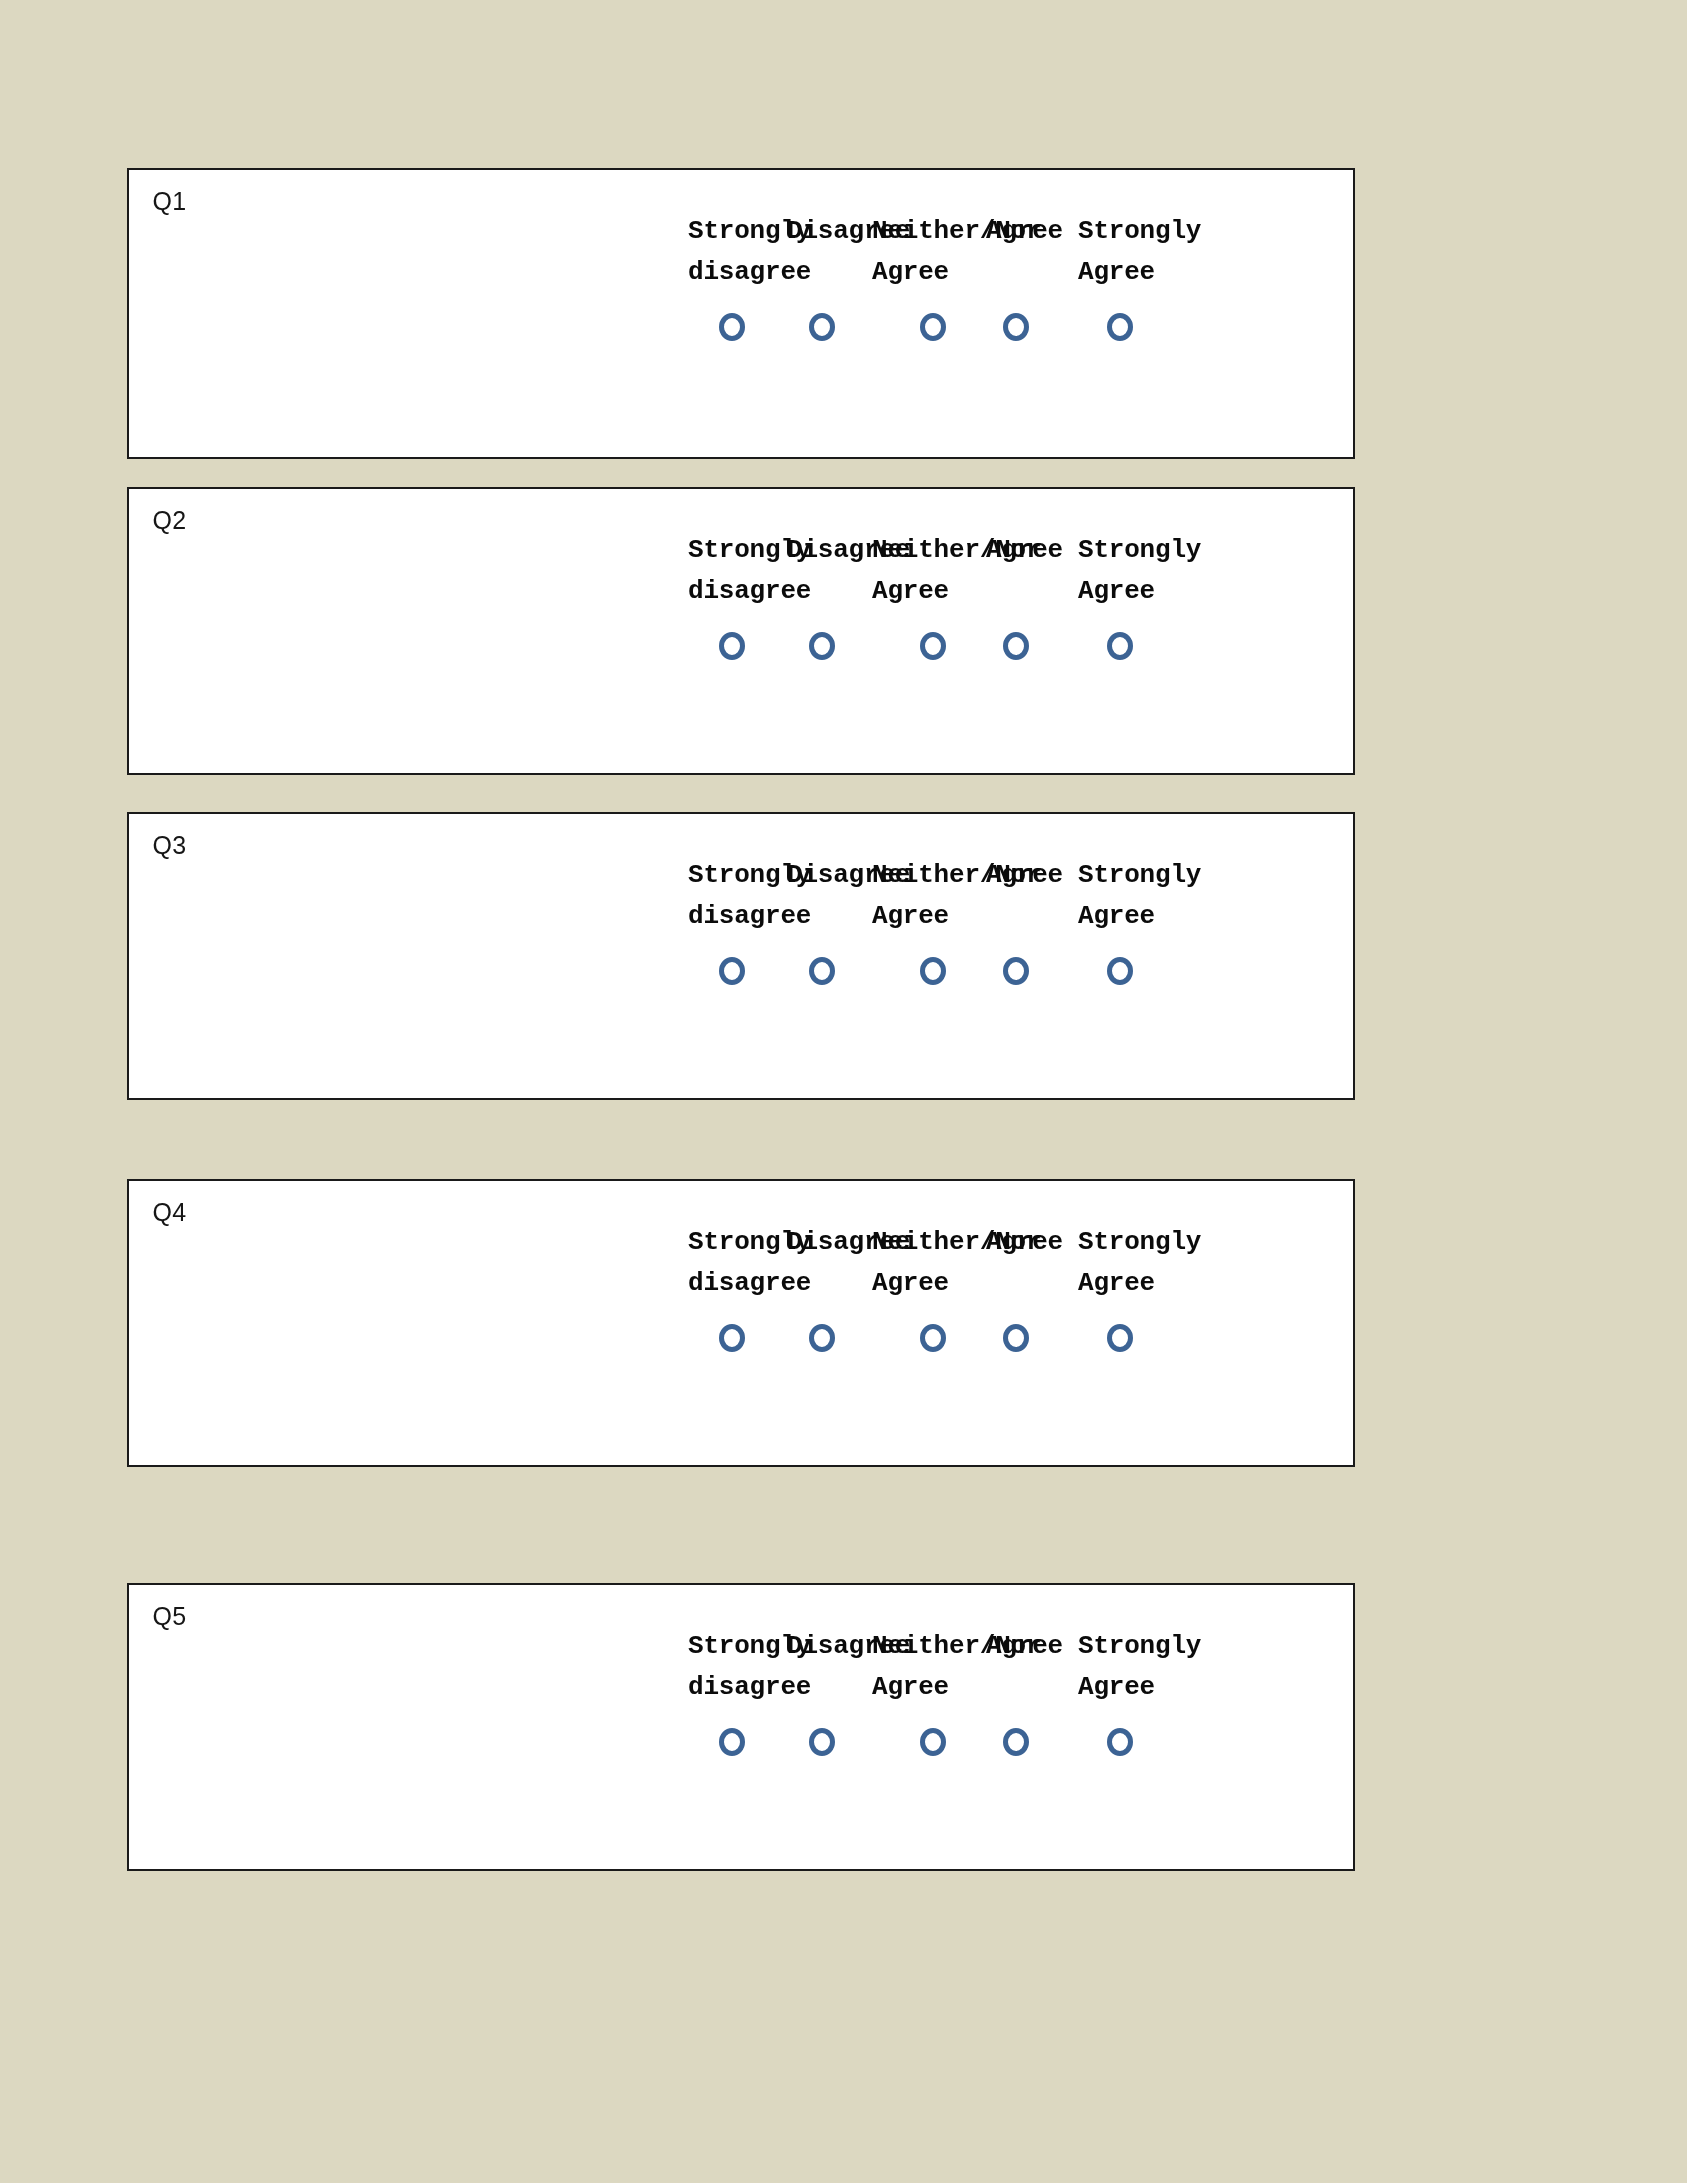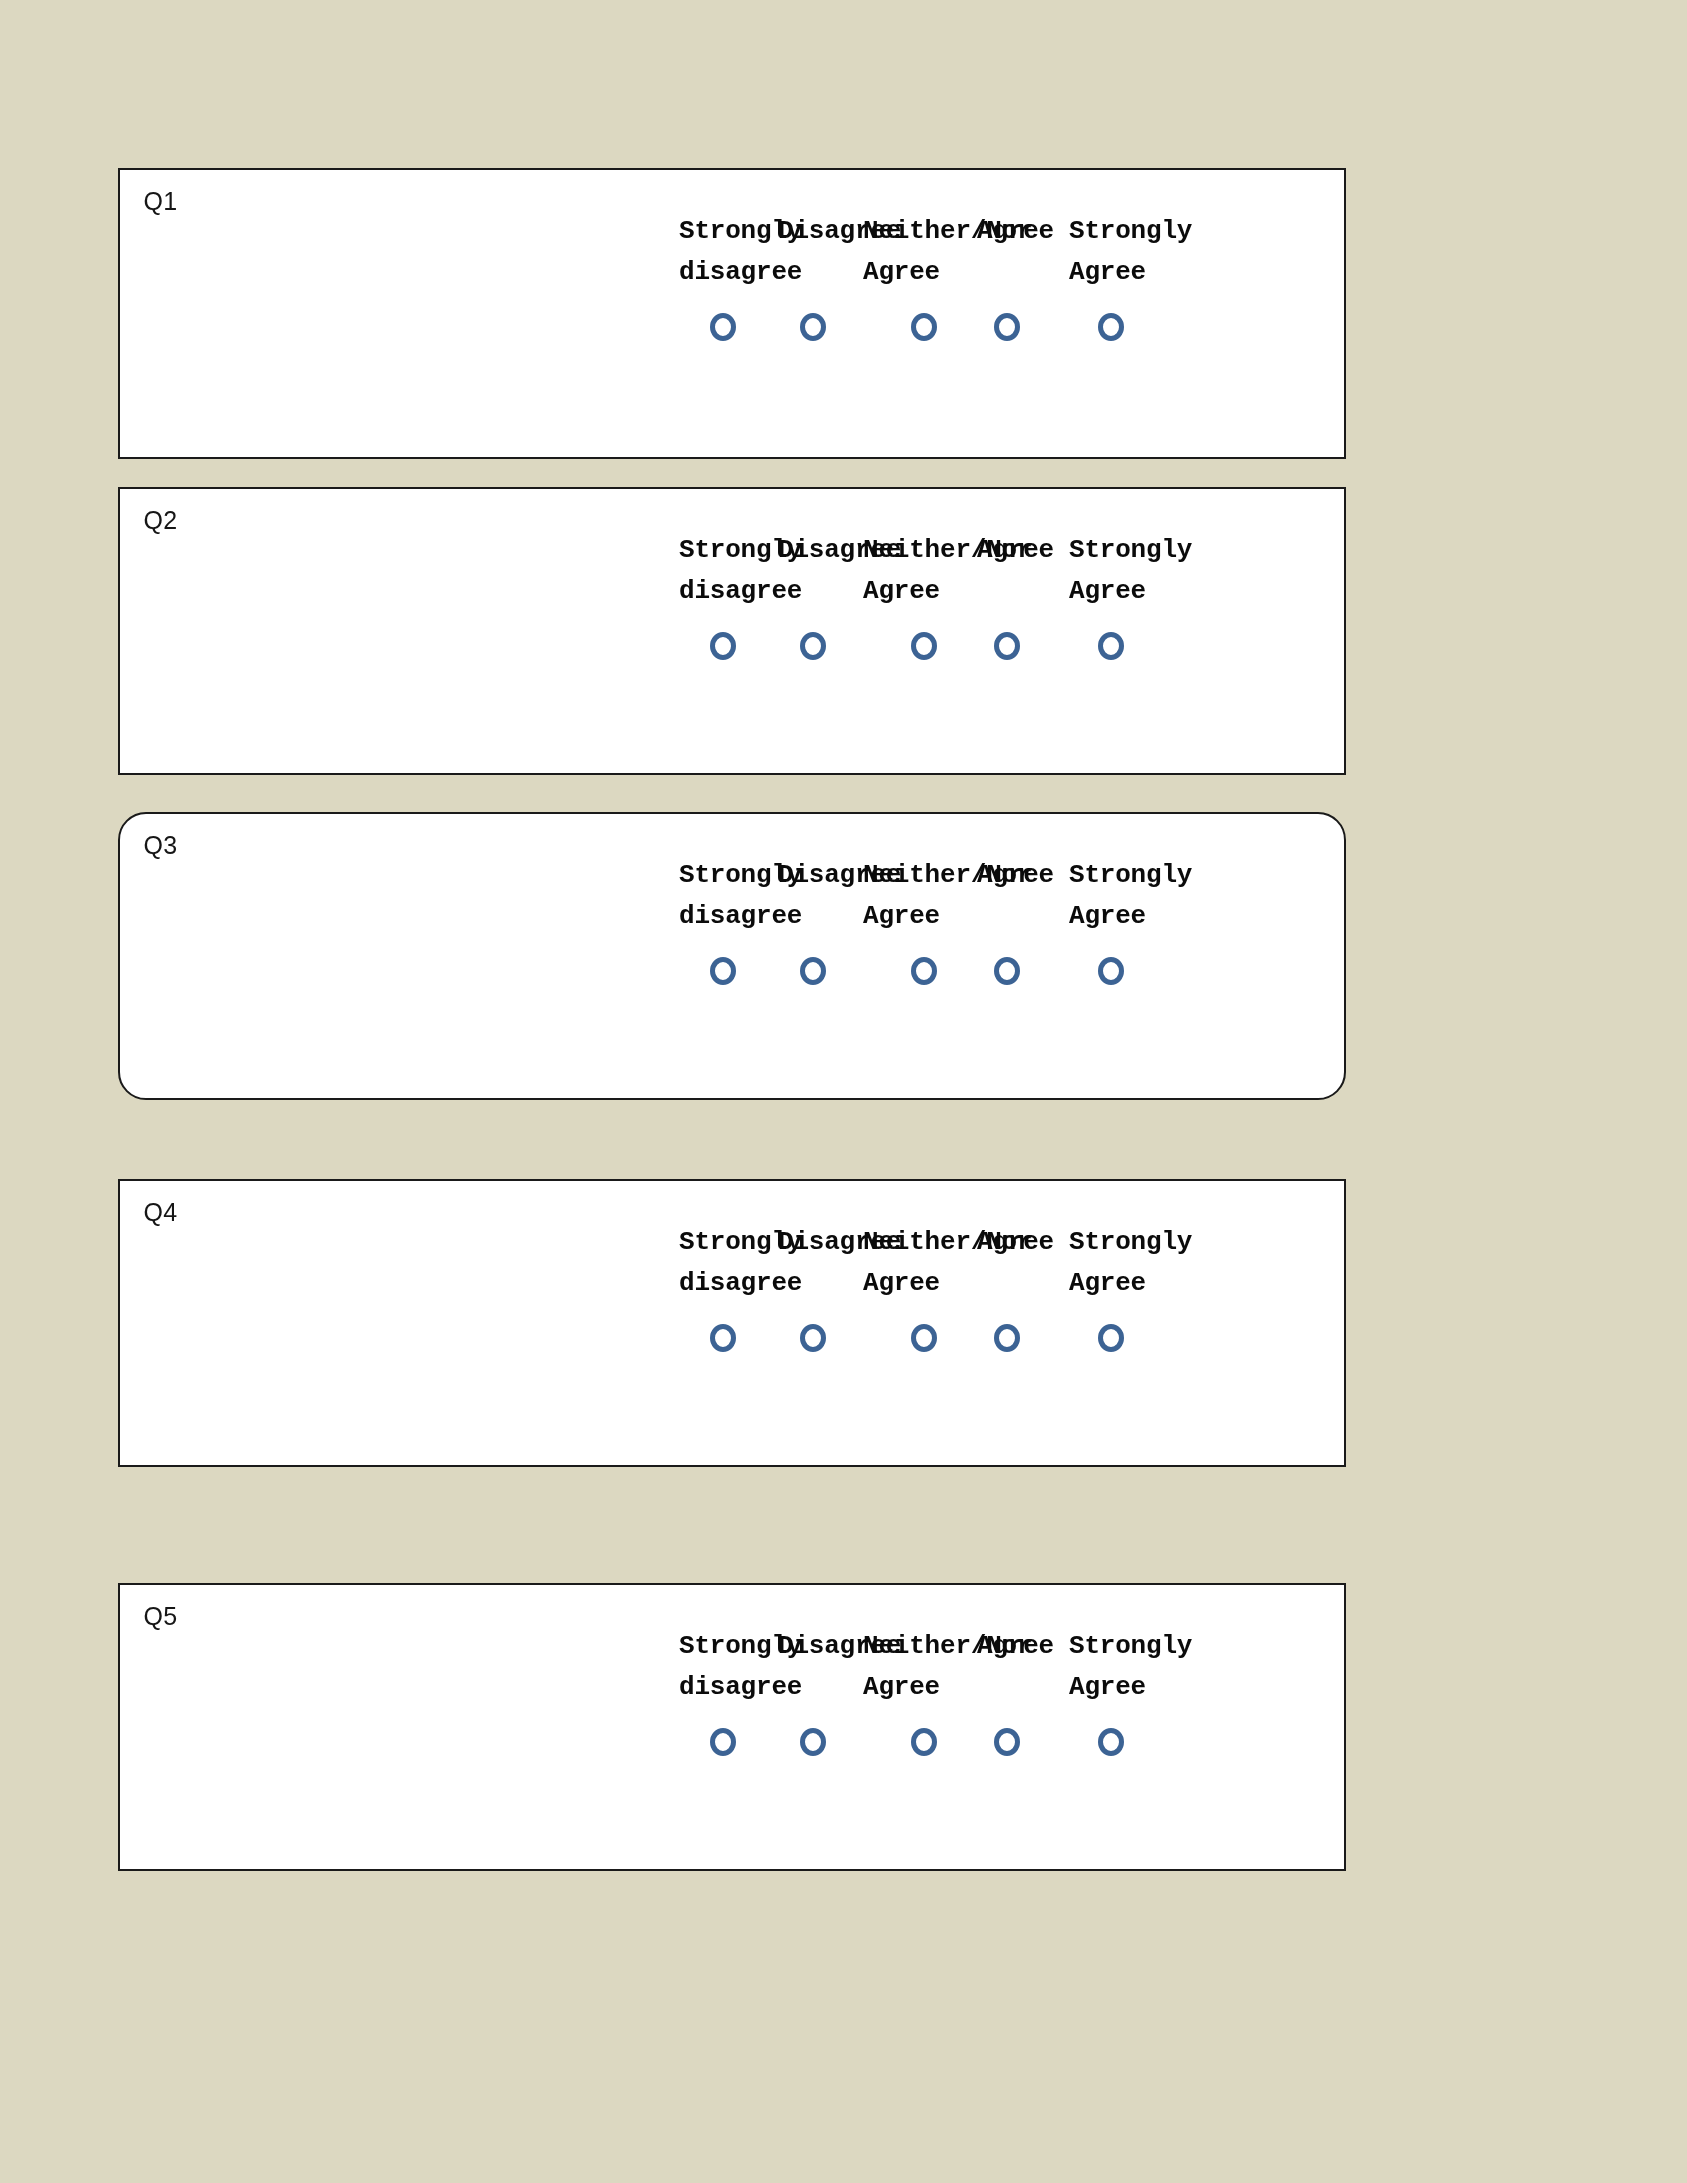--- a/index.html
+++ b/index.html
@@ -17,21 +17,21 @@
 
   .page {
     position: relative;
     width: 1687px;
     height: 2184px;
     box-sizing: border-box;
   }
 
   .question-card {
     position: absolute;
-    left: 118px;
+    left: 127px;
     width: 1228px;
     background: #ffffff;
     border: 2.6px solid #1a1a1a;
     box-sizing: border-box;
     padding-left: 21px;
   }
 
   .q-label {
     position: absolute;
     left: 23.6px;
@@ -172,21 +172,21 @@
           </div>
         </div>
         <div class="scale-col c4">
           <div class="opt-label"><span>Strongly</span><span class="l2">Agree</span></div>
           <div class="radio-wrap">
             <span class="radio"></span>
           </div>
         </div>
       </div>
     </div>
-    <div class="question-card" style="top: 812px; height: 288px; border-radius: 28px;">
+    <div class="question-card" style="top: 812px; height: 288px;">
       <div class="q-label">Q3</div>
       <div class="scale">
         <div class="scale-col c0">
           <div class="opt-label"><span>Strongly</span><span class="l2">disagree</span></div>
           <div class="radio-wrap">
             <span class="radio"></span>
           </div>
         </div>
         <div class="scale-col c1">
           <div class="opt-label"><span>Disagree</span></div>

